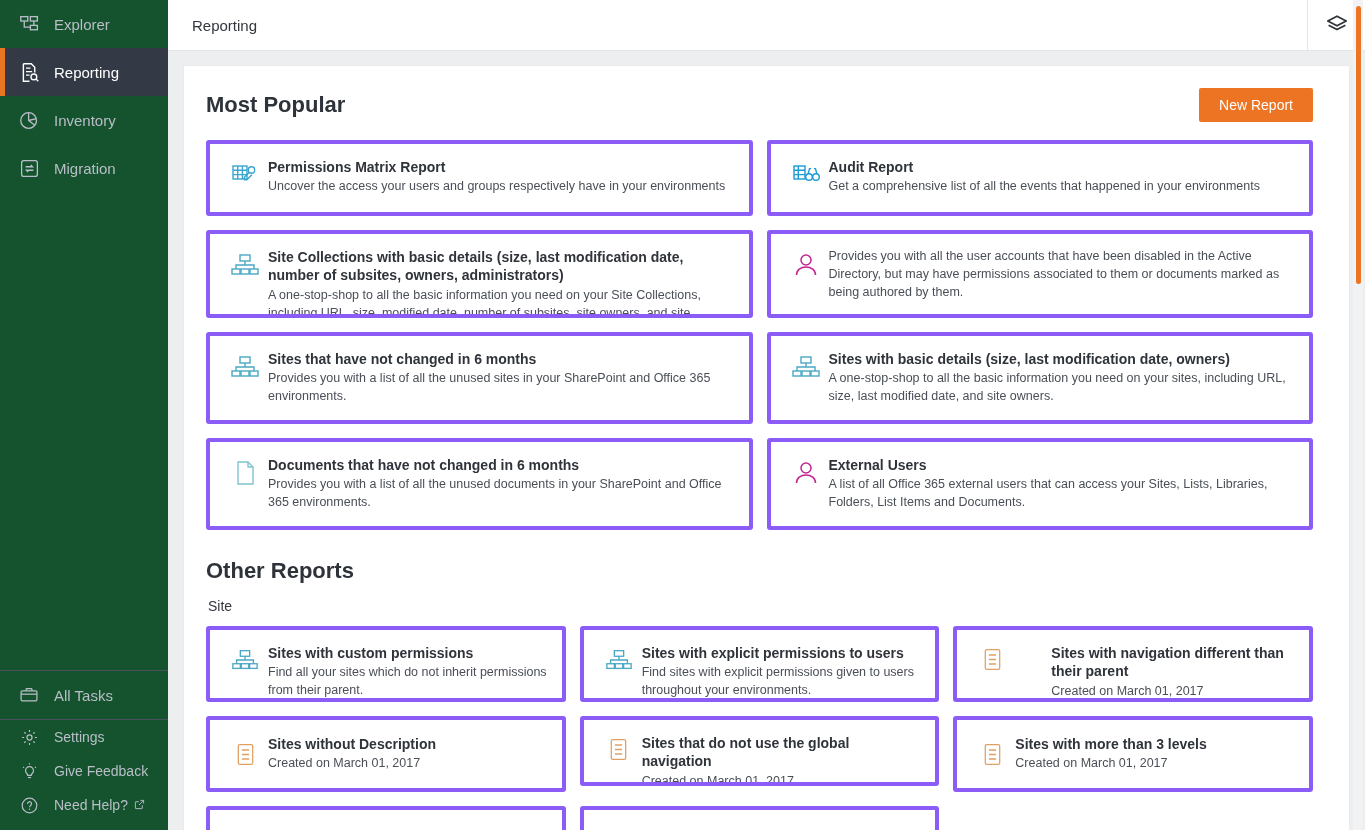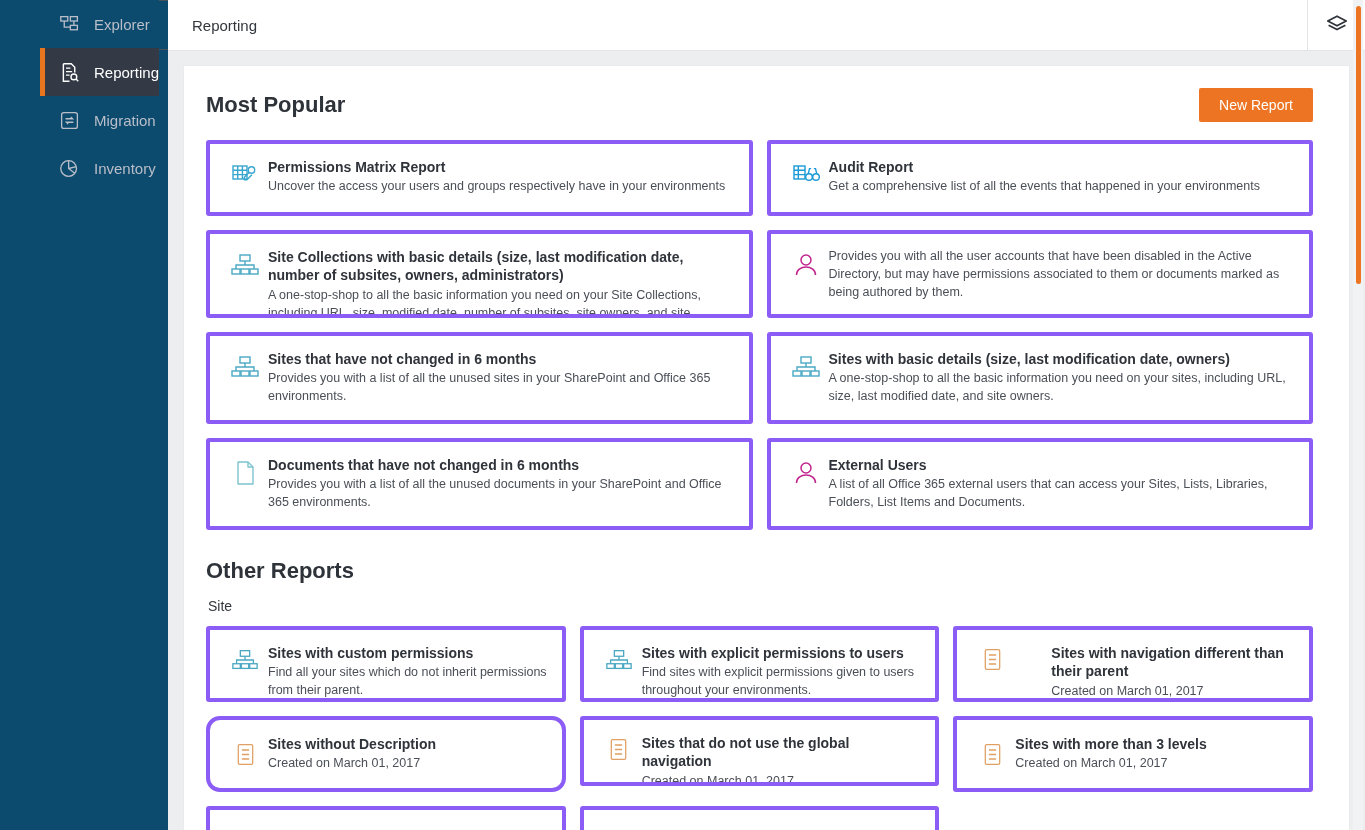--- a/index.html
+++ b/index.html
@@ -9,24 +9,23 @@
     width: 1365px; height: 830px;
     overflow: hidden;
     font-family: "Liberation Sans", sans-serif;
     background: #ffffff;
   }
   .app { display: flex; width: 1365px; height: 830px; overflow: hidden; }
 
   
   .sidebar {
     width: 168px; min-width: 168px; height: 830px;
-    background: #0c4a6e;
-    display: flex; flex-direction: row;
+    background: #14532d;
+    display: flex; flex-direction: column;
     position: relative;
-    padding-left: 40px;
   }
   .nav-top { padding-top: 0; }
   .nav-item {
     position: relative;
     height: 48px;
     display: flex; align-items: center;
     padding-left: 14px;
     cursor: pointer;
     color: #b9bec8;
     font-size: 15px;
@@ -212,36 +211,36 @@
             <circle cx="17" cy="17" r="3.3"></circle>
               <path d="M19.4 19.4L22 22"></path>
           </svg>
         </span>
         <span class="nav-label">Reporting</span>
       </div>
 
       <div class="nav-item">
         <span class="nav-icon">
           <svg width="21" height="21" viewBox="0 0 24 24" fill="none" stroke="#b9bec8" stroke-width="1.5">
-            <rect x="3" y="3" width="18" height="18" rx="2.5"></rect>
-            <path d="M7.5 10h8l-2-2M16.5 14h-8l2 2"></path>
-          </svg>
-        </span>
-        <span class="nav-label">Migration</span>
-      </div>
-
-      <div class="nav-item">
-        <span class="nav-icon">
-          <svg width="21" height="21" viewBox="0 0 24 24" fill="none" stroke="#b9bec8" stroke-width="1.5">
             <circle cx="11" cy="12" r="9"></circle>
             <path d="M11 3v9l7 5.5"></path>
               <path d="M11 12l8.8-2.2"></path>
           </svg>
         </span>
         <span class="nav-label">Inventory</span>
+      </div>
+
+      <div class="nav-item">
+        <span class="nav-icon">
+          <svg width="21" height="21" viewBox="0 0 24 24" fill="none" stroke="#b9bec8" stroke-width="1.5">
+            <rect x="3" y="3" width="18" height="18" rx="2.5"></rect>
+            <path d="M7.5 10h8l-2-2M16.5 14h-8l2 2"></path>
+          </svg>
+        </span>
+        <span class="nav-label">Migration</span>
       </div>
     </div>
 
     <div class="nav-spacer"></div>
 
     <div class="nav-bottom">
       <div class="nav-divider"></div>
 
       <div class="nav-item">
         <span class="nav-icon">
@@ -488,21 +487,21 @@
               </svg>
             </div>
             <div class="card-body">
               <div class="card-title">Sites with navigation different than their parent</div>
               <div class="card-desc">Created on March 01, 2017</div>
             </div>
           </div>
         </div>
 
         <div class="grid3 mb-gap">
-          <div class="card" style="height:76px;align-items:center;border-radius:14px;">
+          <div class="card" style="height:76px;align-items:center;">
             <div class="card-icon">
               <svg width="27" height="27" viewBox="0 0 30 30" fill="none" stroke="#e0a063" stroke-width="1.4">
                 <rect x="7" y="4" width="16" height="22" rx="1.6"></rect>
                 <path d="M11 10h8M11 15h8M11 20h8"></path>
               </svg>
             </div>
             <div class="card-body">
               <div class="card-title">Sites without Description</div>
               <div class="card-desc">Created on March 01, 2017</div>
             </div>

